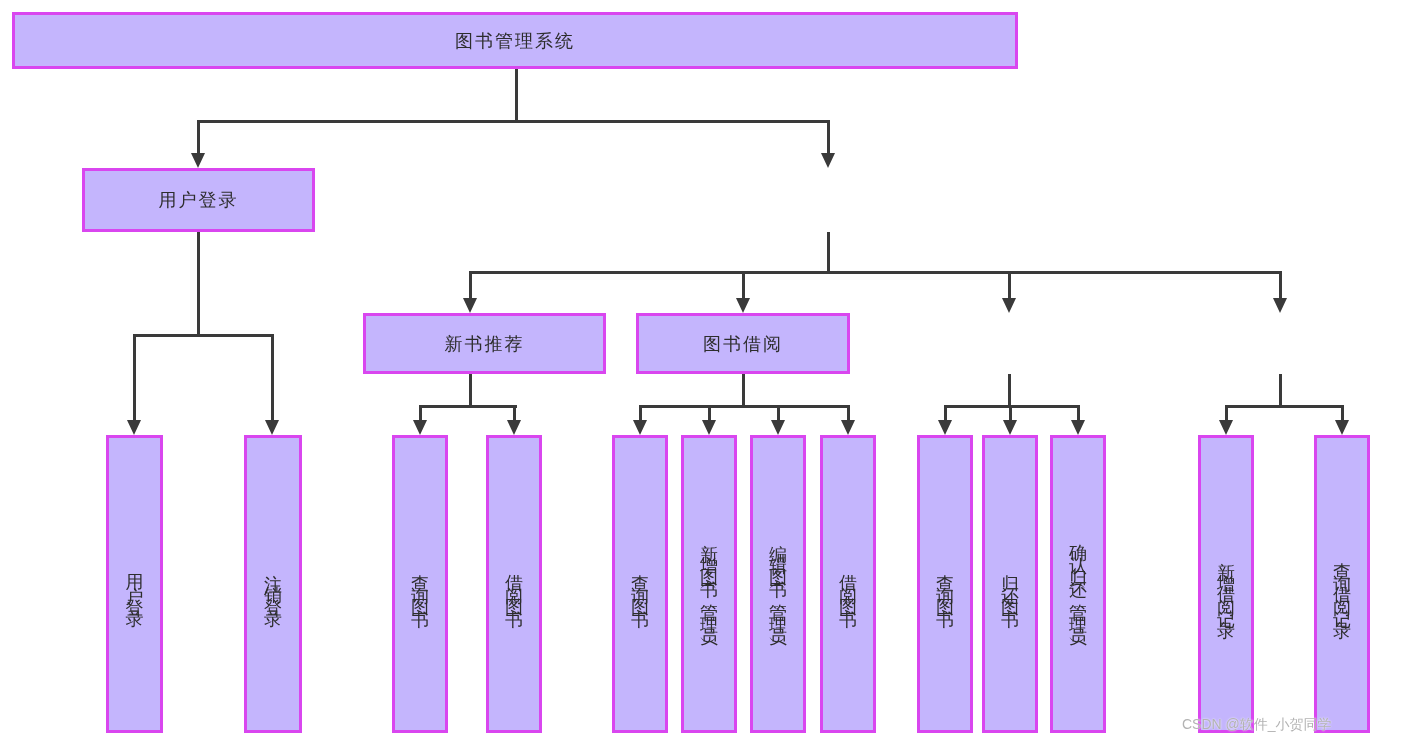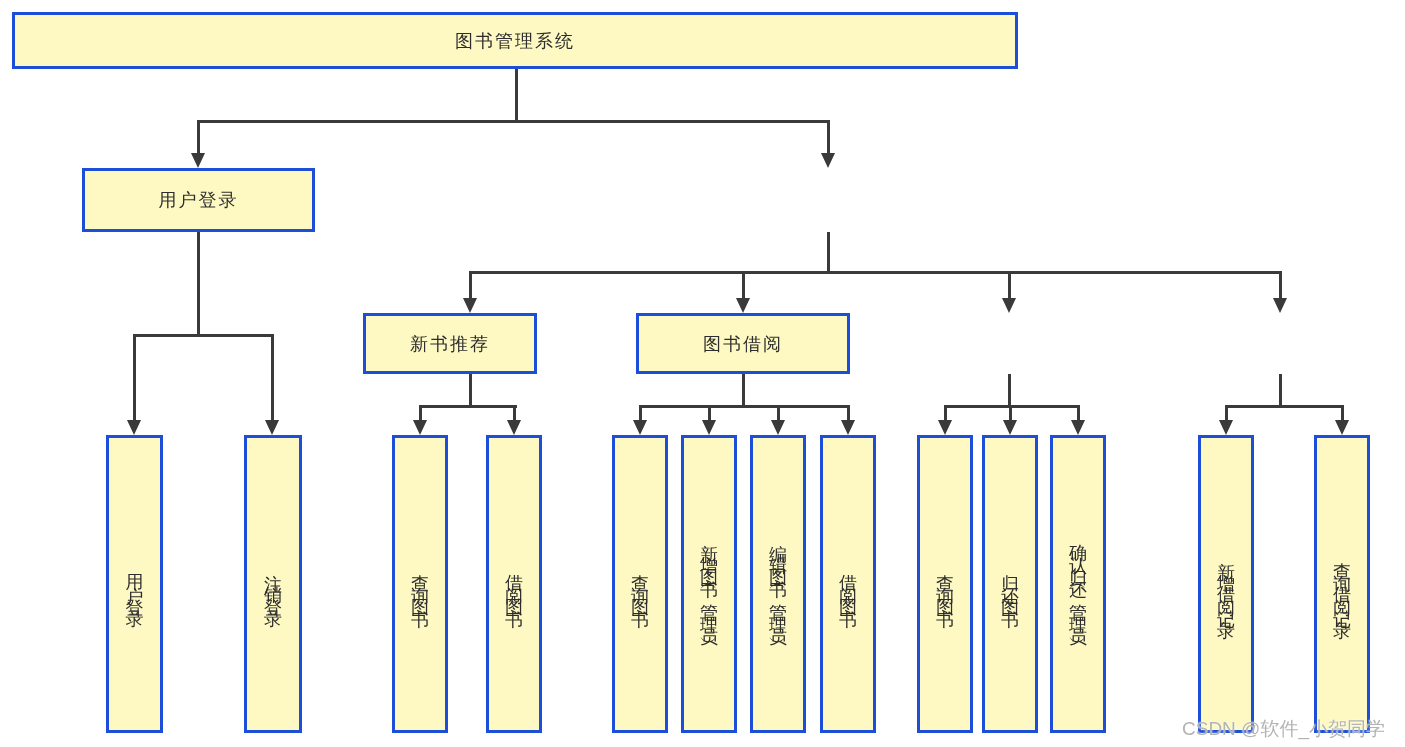--- a/index.html
+++ b/index.html
@@ -6,22 +6,22 @@
   .canvas {
     position:relative;
     width:1405px; height:747px;
     background:#ffffff;
     font-family:"Liberation Sans", sans-serif;
     overflow:hidden;
   }
   .box {
     position:absolute;
     box-sizing:border-box;
-    border:3px solid #1d4ed8;
-    background:#fef9c3;
+    border:3px solid #d946ef;
+    background:#c4b5fd;
     display:flex;
     align-items:center;
     justify-content:center;
   }
   .htext {
     font-size:18px;
     letter-spacing:2px;
     color:#2d2d2d;
     white-space:nowrap;
   }
@@ -38,42 +38,42 @@
   .arrow {
     position:absolute;
     width:0; height:0;
     border-left:7px solid transparent;
     border-right:7px solid transparent;
     border-top:15px solid #3a3a3a;
   }
   .watermark {
     position:absolute;
     left:1182px; top:716px;
-    font-size:19px;
+    font-size:14px;
     color:#b3b3b3;
     text-shadow:0 0 2px #ffffff;
     white-space:nowrap;
     z-index:10;
   }
 </style>
 </head>
 <body>
 
 <div class="canvas">
 
   <div class="box" style="left:12px; top:12px; width:1006px; height:57px;">
     <span class="htext">图书管理系统</span>
   </div>
 
   <div class="box" style="left:82px; top:168px; width:233px; height:64px;">
     <span class="htext">用户登录</span>
   </div>
 
 
-  <div class="box" style="left:363px; top:313px; width:174px; height:61px;">
+  <div class="box" style="left:363px; top:313px; width:243px; height:61px;">
     <span class="htext">新书推荐</span>
   </div>
 
   <div class="box" style="left:636px; top:313px; width:214px; height:61px;">
     <span class="htext">图书借阅</span>
   </div>
 
 
 
   <div class="box leaf" style="left:106px; top:435px; width:57px; height:298px;">

